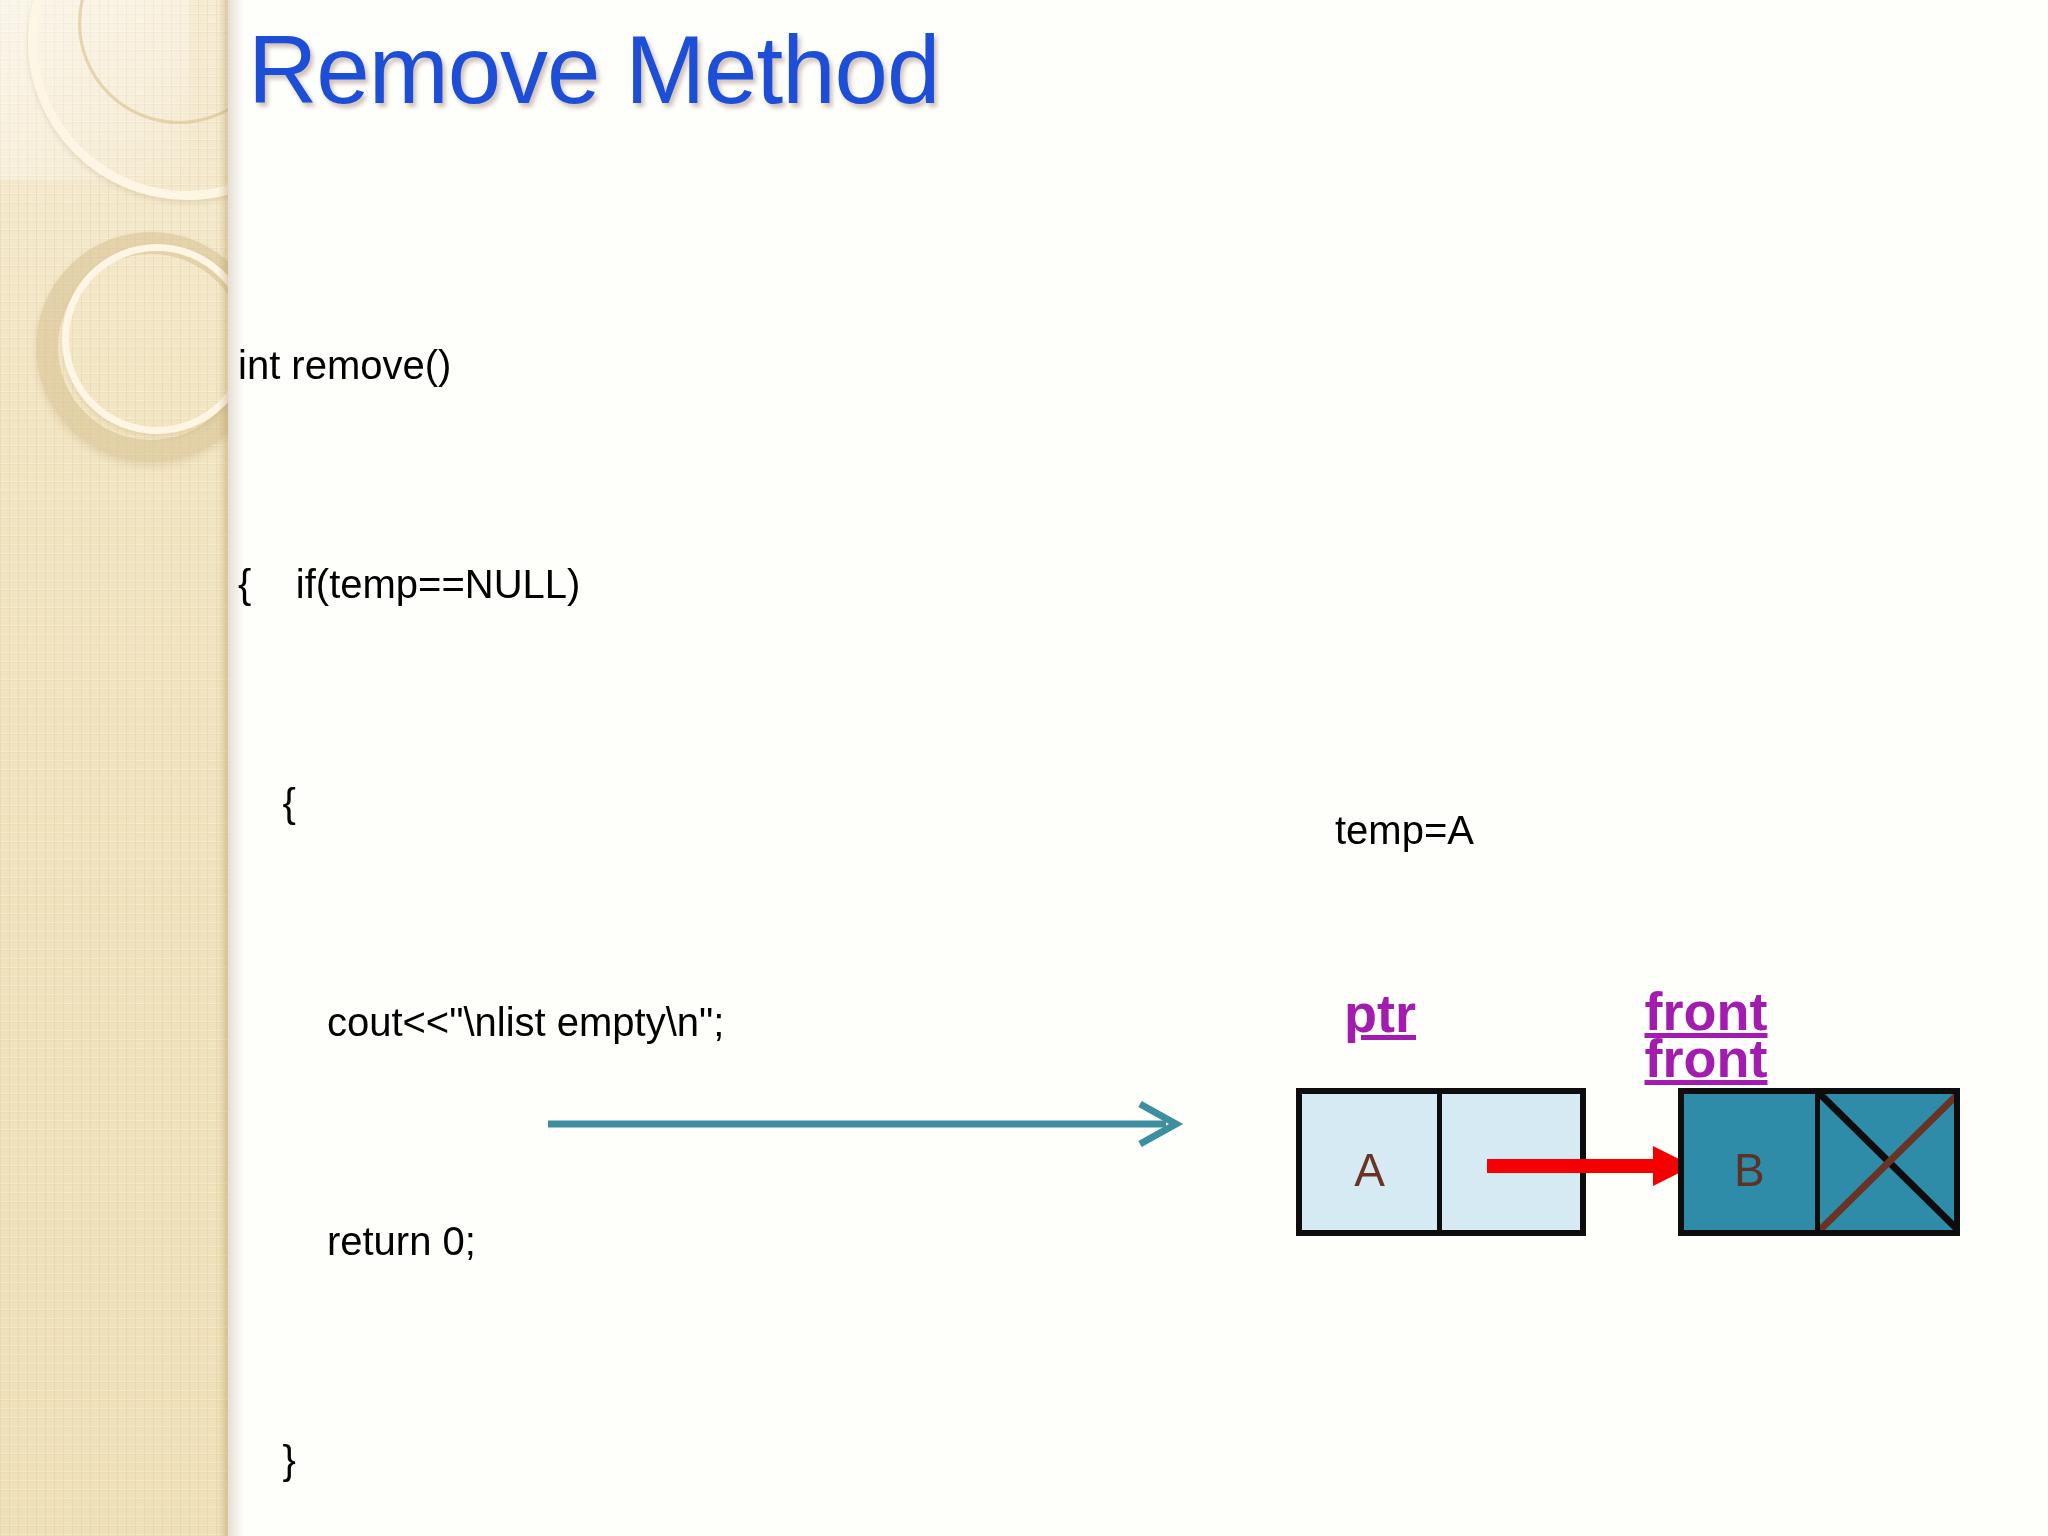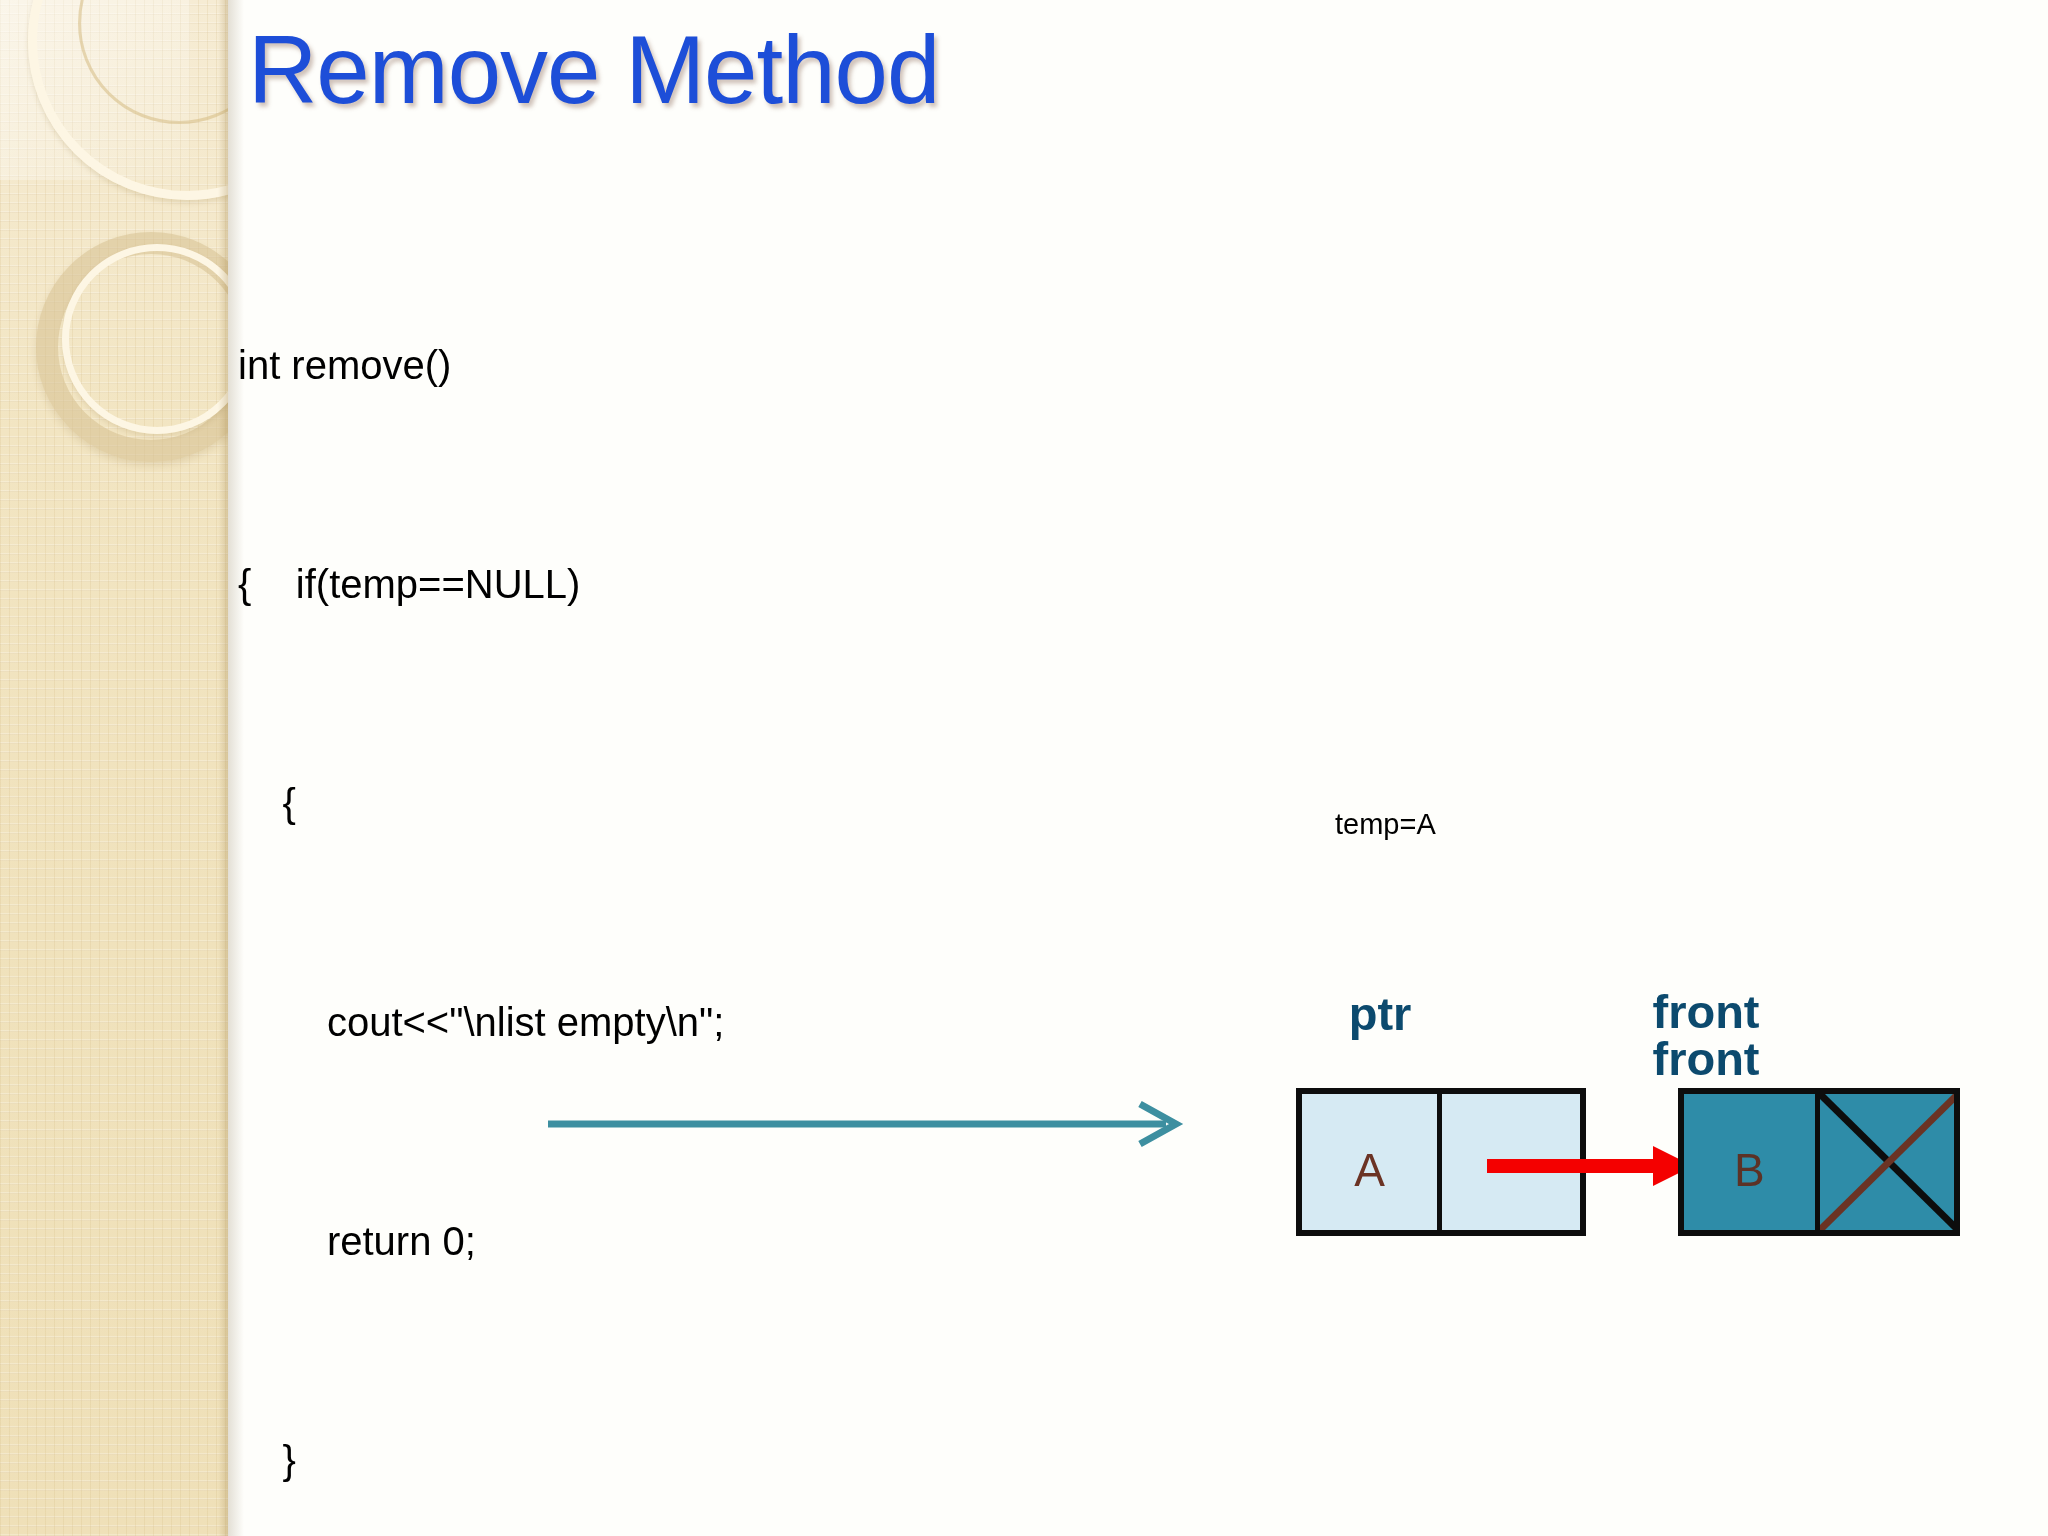--- a/index.html
+++ b/index.html
@@ -136,33 +136,34 @@
     height: 48px;
   }
 
   
   #diagram { position: absolute; left: 0; top: 0; width: 2048px; height: 1536px; pointer-events: none; }
 
   #temp-label {
     position: absolute;
     left: 1335px;
     top: 808px;
-    font-size: 29px;
+    font-size: 40px;
     color: #000;
     white-space: nowrap;
   }
 
   .ptr-label {
     position: absolute;
-    font-size: 47px;
+    font-size: 54px;
     font-weight: bold;
-    color: #0c4a6e;
+    color: #a21caf;
     white-space: nowrap;
     text-align: center;
     line-height: 47px;
+    text-decoration: underline;
   }
   #label-ptr { left: 1300px; top: 990px; width: 160px; }
   #label-frontrear { left: 1596px; top: 988px; width: 220px; }
 
   .node {
     position: absolute;
     box-sizing: border-box;
     border: 6px solid #0d0d0d;
     display: flex;
   }

